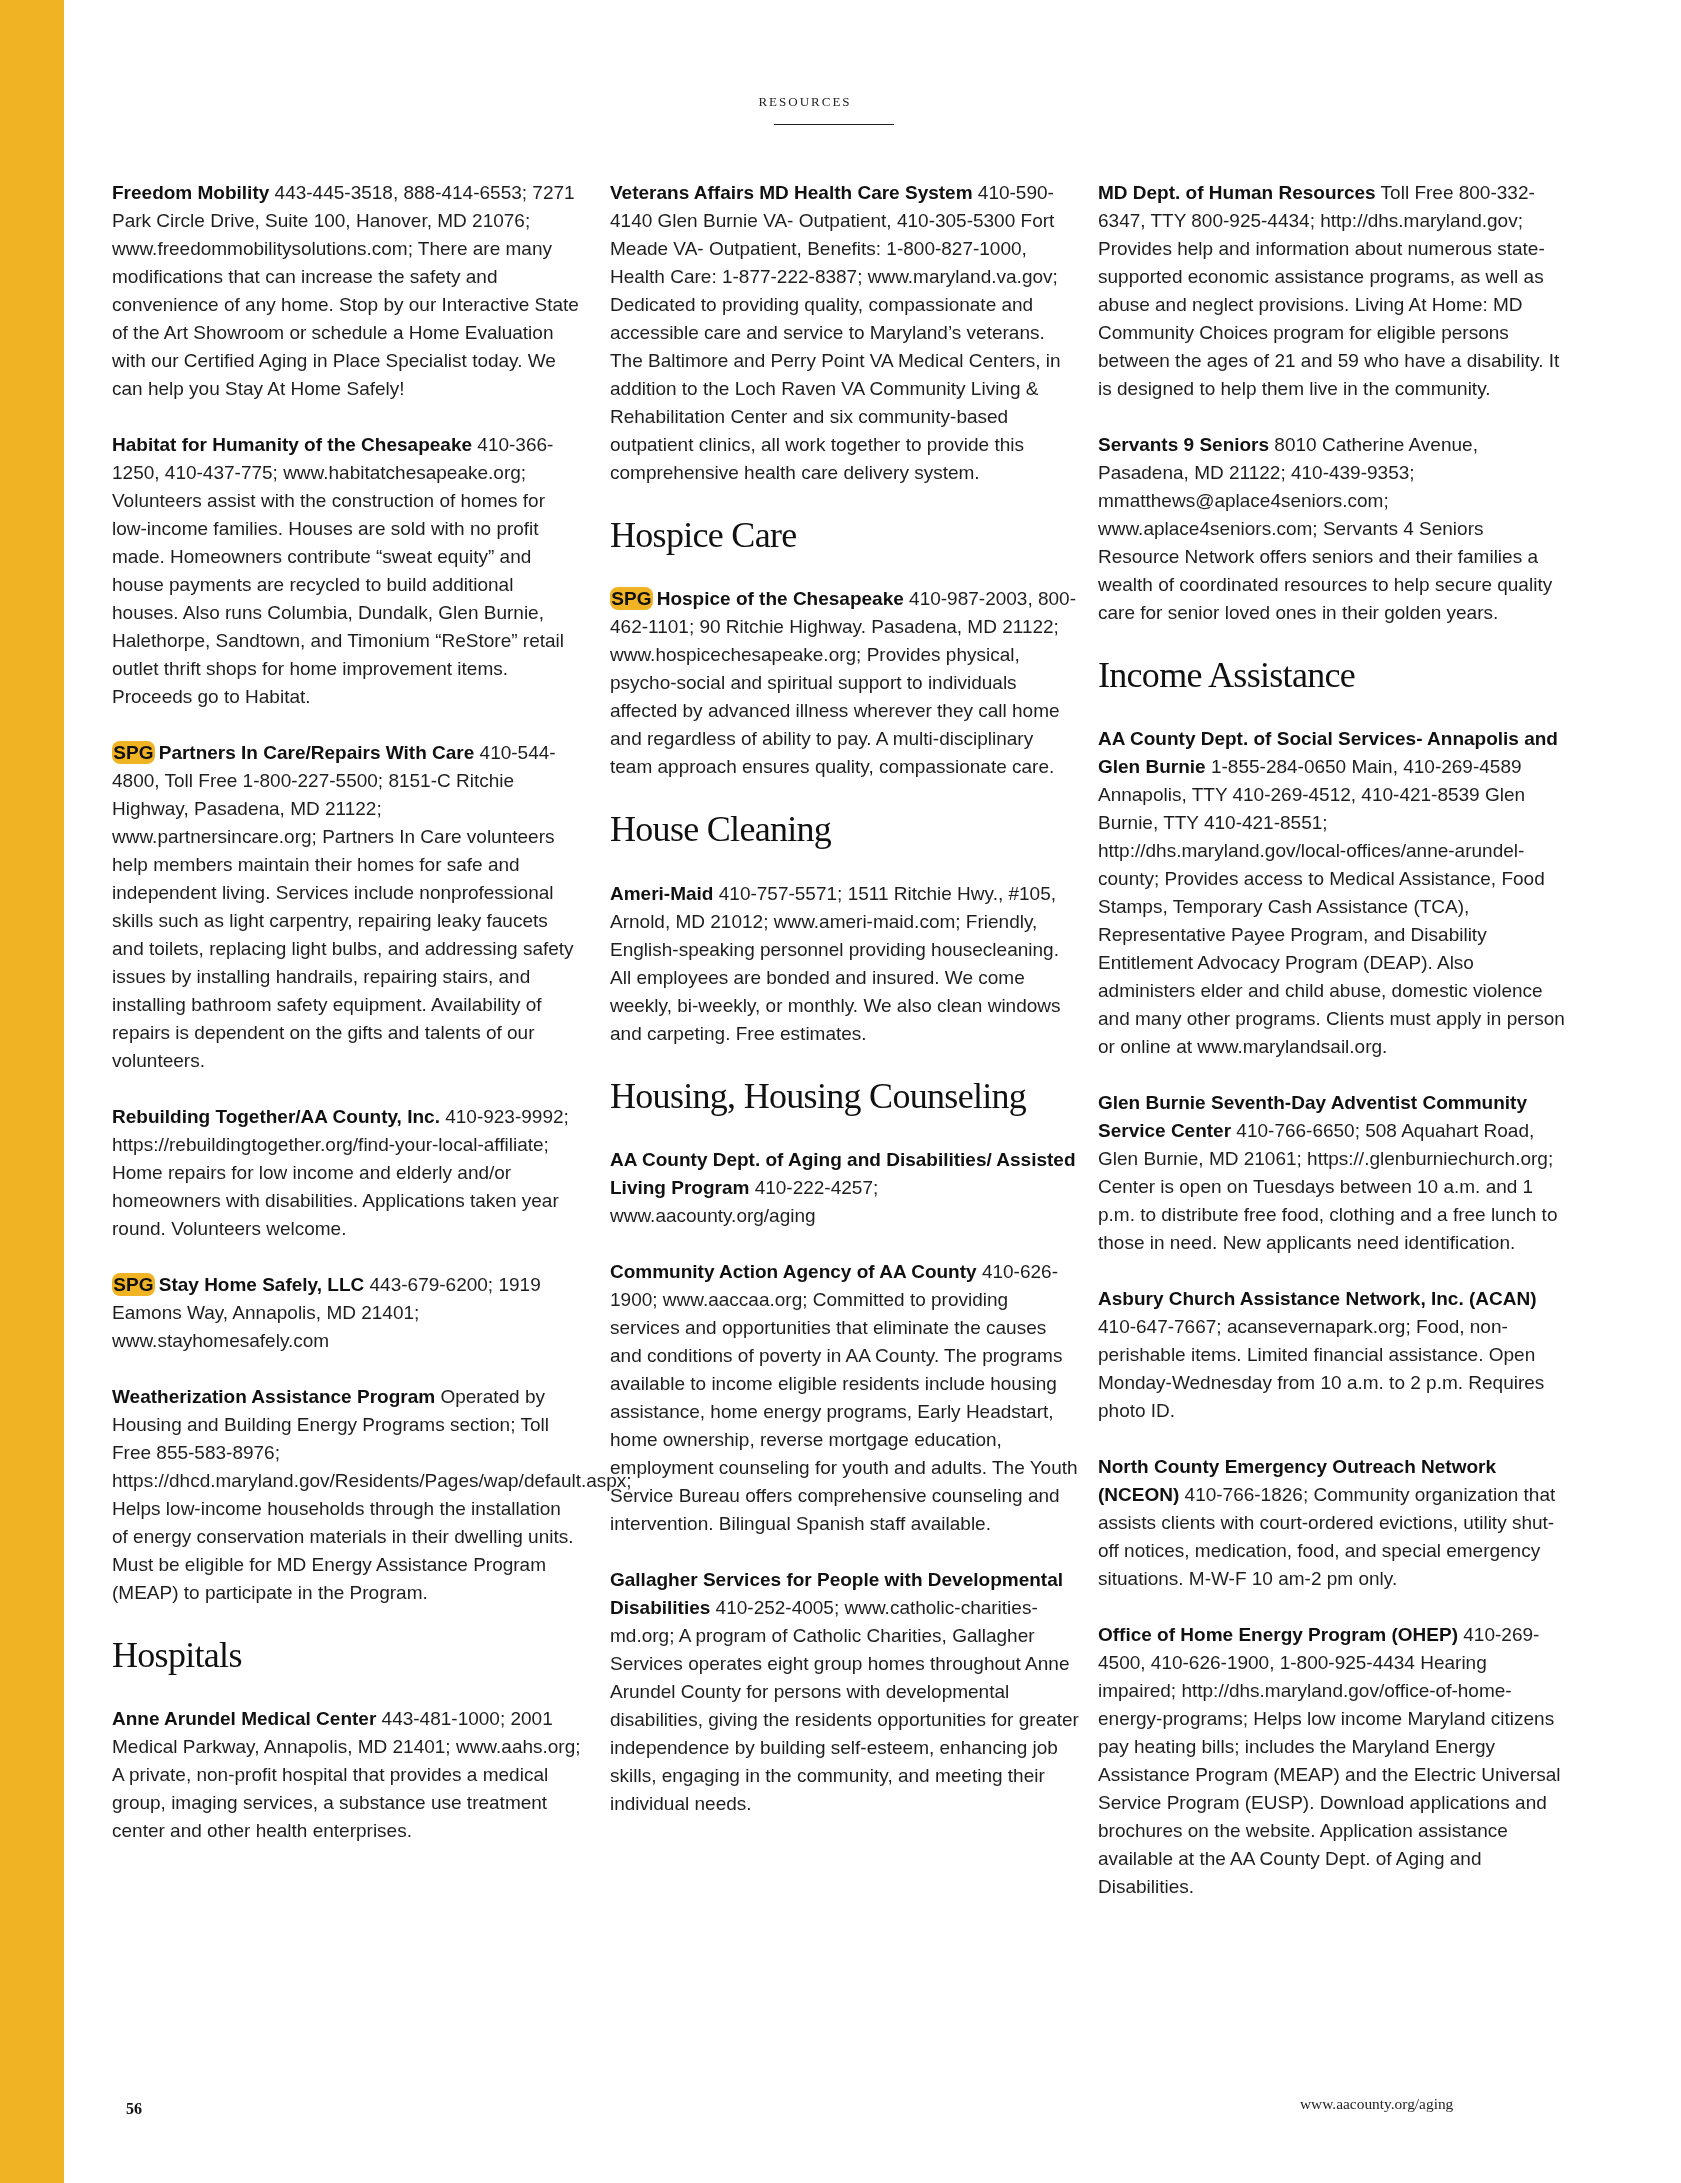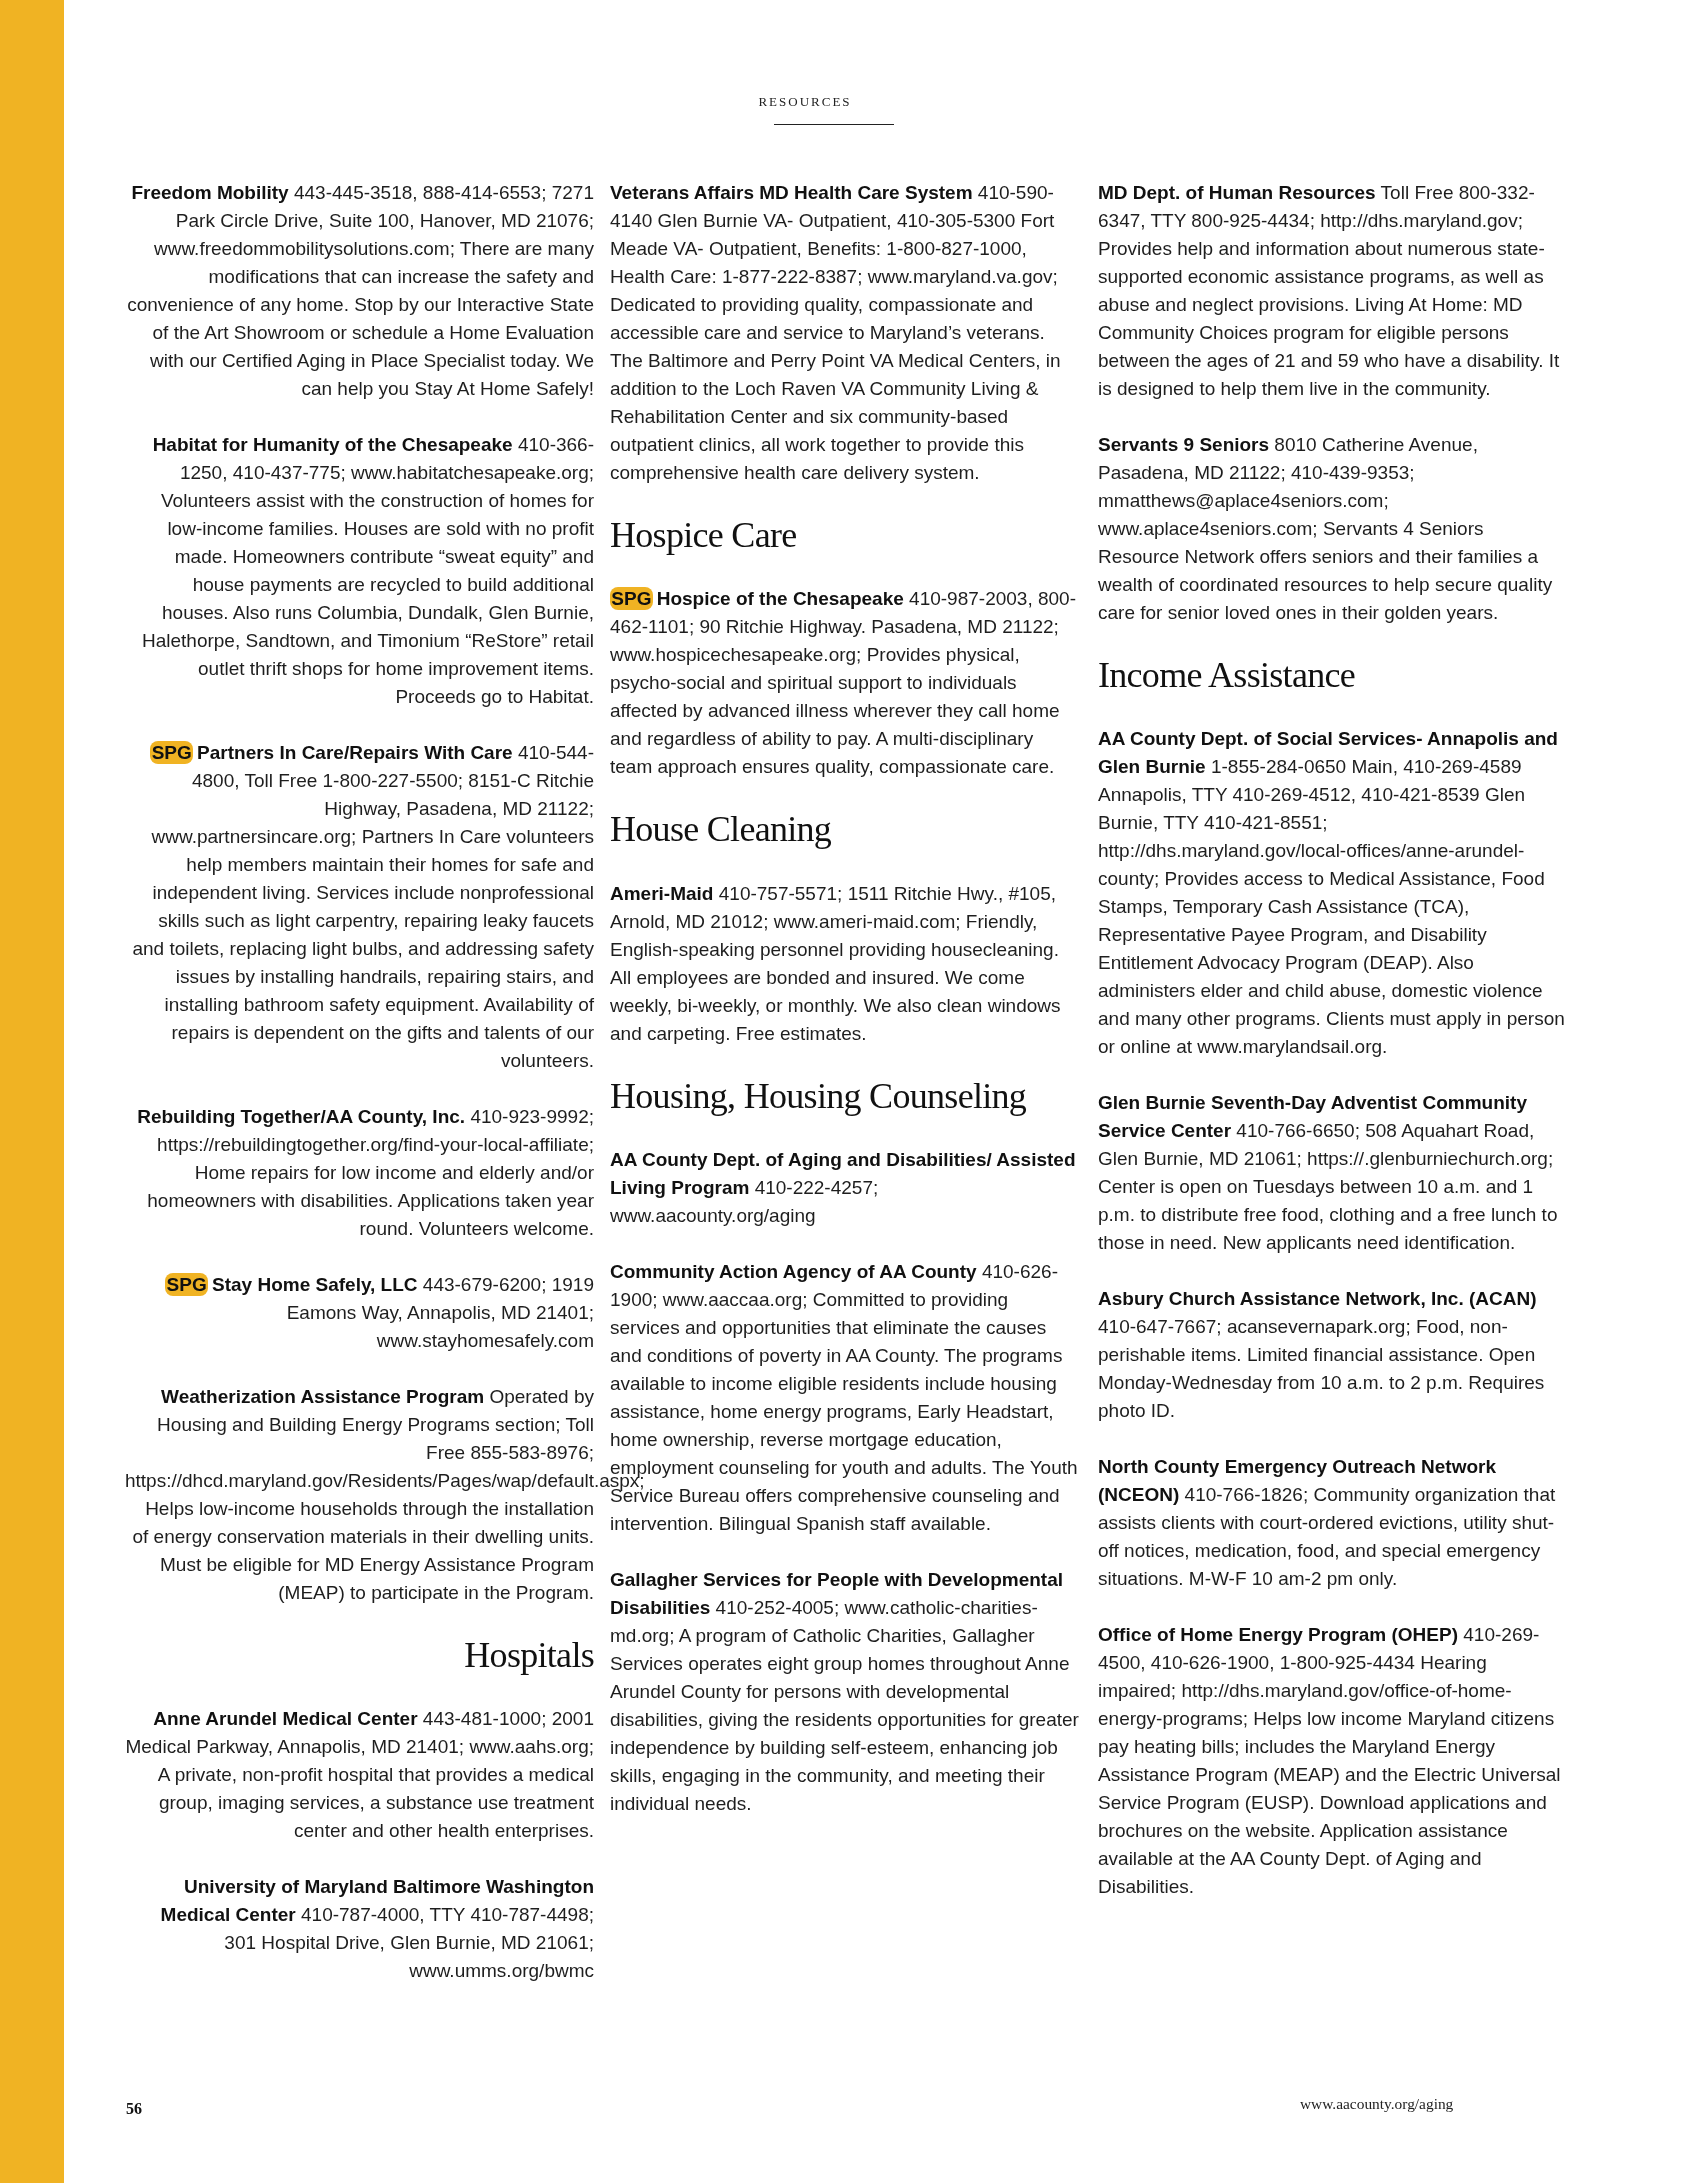--- a/index.html
+++ b/index.html
@@ -4,21 +4,21 @@
 <style>
   html, body { margin: 0; padding: 0; background: #ffffff; }
   body { width: 1681px; height: 2183px; position: relative; overflow: hidden;
          font-family: "Liberation Sans", "DejaVu Sans", sans-serif; color: #1a1a1a; }
   .side-bar { position: absolute; left: 0; top: 0; width: 64px; height: 2183px; background: #F0B323; }
   .running-head { position: absolute; left: 745px; top: 94px; width: 120px; text-align: center;
          font-family: "Liberation Serif", "DejaVu Serif", serif; font-size: 13px; letter-spacing: 2px;
          color: #222; }
   .running-rule { position: absolute; left: 774px; top: 124px; width: 120px; height: 1.3px; background: #222; }
   .col { position: absolute; top: 179px; width: 469px; }
-  .col-1 { left: 125px; text-align: right; }
+  .col-1 { left: 112px; }
   .col-2 { left: 610px; }
   .col-3 { left: 1098px; }
   .entry { font-size: 19px; line-height: 28px; margin: 0 0 28px 0; color: #1e1e1e; }
   .entry .name { font-weight: bold; color: #111; }
   .spg { display: inline-block; background: #F0B323; color: #111; font-weight: bold;
          padding: 0 1.3px; line-height: 23px; margin-right: 4px; border-radius: 8px; }
   .section-title { font-family: "Liberation Serif", "DejaVu Serif", serif; font-size: 36px;
          line-height: 41px; color: #111; margin: 27px 0 29.4px 0; font-weight: normal; letter-spacing: -0.7px; }
   .page-num { position: absolute; left: 126px; top: 2100px; font-family: "Liberation Serif", "DejaVu Serif", serif;
          font-weight: bold; font-size: 16px; color: #111; }
@@ -35,21 +35,20 @@
 
 <div class="col col-1">
     <p class="entry"><span class="name">Freedom Mobility</span><span class="desc"> 443-445-3518, 888-414-6553; 7271 Park Circle Drive, Suite 100, Hanover, MD 21076; www.freedommobilitysolutions.com; There are many modifications that can increase the safety and convenience of any home. Stop by our Interactive State of the Art Showroom or schedule a Home Evaluation with our Certified Aging in Place Specialist today. We can help you Stay At Home Safely!</span></p>
     <p class="entry"><span class="name">Habitat for Humanity of the Chesapeake</span><span class="desc"> 410-366-1250, 410-437-775; www.habitatchesapeake.org; Volunteers assist with the construction of homes for low-income families. Houses are sold with no profit made. Homeowners contribute “sweat equity” and house payments are recycled to build additional houses. Also runs Columbia, Dundalk, Glen Burnie, Halethorpe, Sandtown, and Timonium “ReStore” retail outlet thrift shops for home improvement items. Proceeds go to Habitat.</span></p>
     <p class="entry"><span class="spg">SPG</span><span class="name">Partners In Care/Repairs With Care</span><span class="desc"> 410-544-4800, Toll Free 1-800-227-5500; 8151-C Ritchie Highway, Pasadena, MD 21122; www.partnersincare.org; Partners In Care volunteers help members maintain their homes for safe and independent living. Services include nonprofessional skills such as light carpentry, repairing leaky faucets and toilets, replacing light bulbs, and addressing safety issues by installing handrails, repairing stairs, and installing bathroom safety equipment. Availability of repairs is dependent on the gifts and talents of our volunteers.</span></p>
     <p class="entry"><span class="name">Rebuilding Together/AA County, Inc.</span><span class="desc"> 410-923-9992; https://rebuildingtogether.org/find-your-local-affiliate; Home repairs for low income and elderly and/or homeowners with disabilities. Applications taken year round. Volunteers welcome.</span></p>
     <p class="entry"><span class="spg">SPG</span><span class="name">Stay Home Safely, LLC</span><span class="desc"> 443-679-6200; 1919 Eamons Way, Annapolis, MD 21401; www.stayhomesafely.com</span></p>
     <p class="entry"><span class="name">Weatherization Assistance Program</span><span class="desc"> Operated by Housing and Building Energy Programs section; Toll Free 855-583-8976; https://dhcd.maryland.gov/Residents/Pages/wap/default.aspx; Helps low-income households through the installation of energy conservation materials in their dwelling units. Must be eligible for MD Energy Assistance Program (MEAP) to participate in the Program.</span></p>
     <h2 class="section-title">Hospitals</h2>
     <p class="entry"><span class="name">Anne Arundel Medical Center</span><span class="desc"> 443-481-1000; 2001 Medical Parkway, Annapolis, MD  21401; www.aahs.org; A private, non-profit hospital that provides a medical group, imaging services, a substance use treatment center and other health enterprises.</span></p>
-    <p class="entry"><span class="name">University of Maryland Baltimore Washington Medical Center</span><span class="desc"> 410-787-4000, TTY 410-787-4498; 301 Hospital Drive, Glen Burnie, MD 21061; www.umms.org/bwmc</span></p>
   </div>
 <div class="col col-2">
     <p class="entry"><span class="name">Veterans Affairs MD Health Care System</span><span class="desc"> 410-590-4140 Glen Burnie VA- Outpatient, 410-305-5300 Fort Meade VA- Outpatient, Benefits: 1-800-827-1000, Health Care: 1-877-222-8387; www.maryland.va.gov; Dedicated to providing quality, compassionate and accessible care and service to Maryland’s veterans. The Baltimore and Perry Point VA Medical Centers, in addition to the Loch Raven VA Community Living &amp; Rehabilitation Center and six community-based outpatient clinics, all work together to provide this comprehensive health care delivery system.</span></p>
     <h2 class="section-title">Hospice Care</h2>
     <p class="entry"><span class="spg">SPG</span><span class="name">Hospice of the Chesapeake</span><span class="desc"> 410-987-2003, 800-462-1101; 90 Ritchie Highway. Pasadena, MD 21122; www.hospicechesapeake.org; Provides physical, psycho-social and spiritual support to individuals affected by advanced illness wherever they call home and regardless of ability to pay. A multi-disciplinary team approach ensures quality, compassionate care.</span></p>
     <h2 class="section-title">House Cleaning</h2>
     <p class="entry"><span class="name">Ameri-Maid</span><span class="desc"> 410-757-5571; 1511 Ritchie Hwy., #105, Arnold, MD 21012; www.ameri-maid.com; Friendly, English-speaking personnel providing housecleaning. All employees are bonded and insured. We come weekly, bi-weekly, or monthly. We also clean windows and carpeting. Free estimates.</span></p>
     <h2 class="section-title">Housing, Housing Counseling</h2>
     <p class="entry"><span class="name">AA County Dept. of Aging and Disabilities/ Assisted Living Program</span><span class="desc"> 410-222-4257; www.aacounty.org/aging</span></p>
     <p class="entry"><span class="name">Community Action Agency of AA County</span><span class="desc"> 410-626-1900; www.aaccaa.org; Committed to providing services and opportunities that eliminate the causes and conditions of poverty in AA County. The programs available to income eligible residents include housing assistance, home energy programs, Early Headstart, home ownership, reverse mortgage education, employment counseling for youth and adults. The Youth Service Bureau offers comprehensive counseling and intervention. Bilingual Spanish staff available.</span></p>

